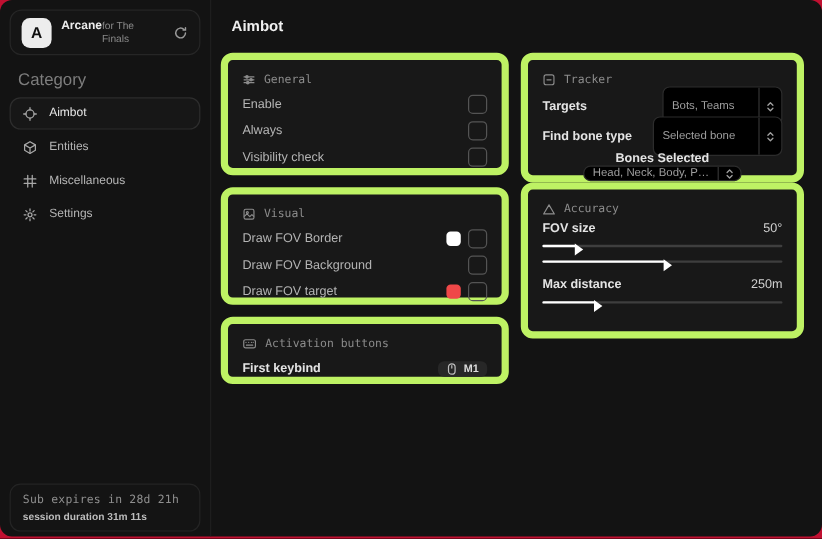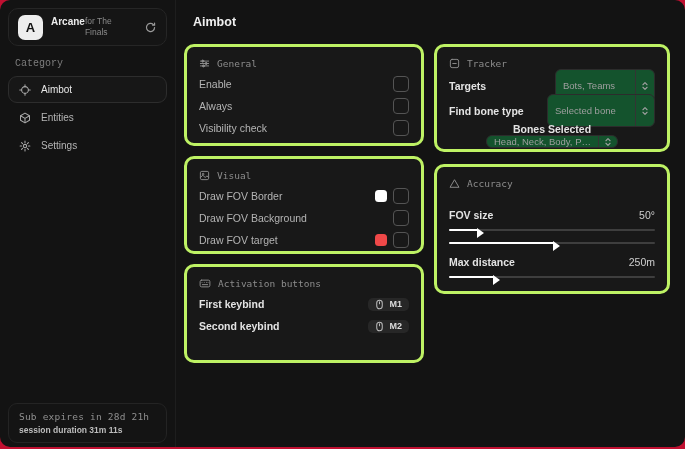--- a/index.html
+++ b/index.html
@@ -10,51 +10,51 @@
   
   .sidebar{position:absolute;left:0;top:0;bottom:0;width:176px;border-right:1px solid #1e1e1e;box-sizing:border-box;}
   .brand-card{margin:8px;height:38px;border:1px solid #262626;border-radius:10px;display:flex;align-items:center;
               padding:0 9px;gap:8px;background:#151515;box-sizing:border-box;}
   .avatar{width:25px;height:25px;border-radius:7px;background:#ededed;color:#111;display:flex;align-items:center;
           justify-content:center;font-weight:bold;font-size:13px;flex:0 0 auto;}
   .brand-text{display:flex;flex-direction:row;line-height:1.25;}
   .brand-name{font-size:10px;font-weight:bold;color:#ececec;}
   .brand-sub{font-size:8.5px;color:#8a8a8a;}
   .brand-refresh{margin-left:auto;color:#9a9a9a;display:flex;cursor:pointer;}
-  .category-label{margin:12px 0 7px 15px;font-size:10px;color:#7d7d7d;font-family:Liberation Mono, monospace;}
+  .category-label{margin:12px 0 7px 15px;font-size:14px;color:#7d7d7d;}
   .nav{display:flex;flex-direction:column;gap:1px;}
   .nav-item{height:27px;margin:0 8px;display:flex;align-items:center;gap:10px;padding:0 10px;border-radius:9px;
             color:#b5b5b5;font-size:10px;border:1px solid transparent;cursor:pointer;box-sizing:border-box;}
   .nav-item.active{border-color:#2d2d2d;background:#171717;color:#e8e8e8;}
   .nav-item .nicon{display:flex;color:#a8a8a8;}
   .footer-card{position:absolute;left:8px;right:8px;bottom:4px;border:1px solid #242424;border-radius:9px;
                padding:7px 10px;background:#141414;box-sizing:border-box;}
   .footer-line1{font-family:"DejaVu Sans Mono",monospace;font-size:9.5px;color:#8f8f8f;letter-spacing:.2px;}
   .footer-line2{font-size:8.5px;font-weight:bold;color:#bdbdbd;margin-top:3px;}
 
   
   .main{position:absolute;left:176px;top:0;right:0;bottom:0;}
   .page-title{position:absolute;left:17px;top:15px;font-size:12.5px;font-weight:bold;color:#f0f0f0;}
-  .card{position:absolute;background:#181818;border:3px solid #bef264;border-radius:10px;
+  .card{position:absolute;background:#181818;border:6px solid #bef264;border-radius:10px;
         padding:9px 12px;box-sizing:border-box;}
   .card-head{display:flex;align-items:center;gap:7px;color:#8c8c8c;
              font-family:"DejaVu Sans Mono",monospace;font-size:9.5px;margin:2px 0 4px;}
   .card-head .cicon{display:flex;color:#8c8c8c;}
   .row{display:flex;align-items:center;justify-content:space-between;height:22px;}
   .row-label{font-size:10.5px;color:#b4b4b4;}
   .row-label.strong{font-weight:bold;color:#e4e4e4;}
   .controls{display:flex;align-items:center;gap:6px;}
   .checkbox{width:14px;height:14px;border:1.5px solid #545454;border-radius:4px;background:transparent;cursor:pointer;}
   .swatch{width:12px;height:12px;border-radius:3.5px;cursor:pointer;}
 
   .key-badge{display:flex;align-items:center;gap:5px;background:#272727;border-radius:5px;padding:1px 7px;
              font-size:9px;font-weight:bold;color:#dcdcdc;cursor:pointer;margin-left:16px;}
   .key-badge .kicon{display:flex;color:#bdbdbd;}
 
-  .select{display:flex;align-items:center;background:#14532d;border-radius:6px;height:33px;cursor:pointer;
+  .select{display:flex;align-items:center;background:#000000;border-radius:6px;height:33px;cursor:pointer;
           border:1px solid #2c2c2c;box-sizing:border-box;overflow:hidden;}
   .select .sel-text{padding:0 7px;font-size:9.5px;color:#9f9f9f;white-space:nowrap;overflow:hidden;
                     text-overflow:ellipsis;flex:1;}
   .select .sel-div{width:1px;align-self:stretch;background:#343434;}
   .select .sel-icon{width:18px;display:flex;align-items:center;justify-content:center;color:#9f9f9f;flex:0 0 auto;}
 
   .acc-row{display:flex;align-items:center;justify-content:space-between;margin-top:9px;}
   .acc-value{font-size:10.5px;color:#cfcfcf;}
   .slider{position:relative;height:8px;margin-top:5px;cursor:pointer;}
   .slider .track{position:absolute;left:0;right:0;top:3px;height:2px;background:#3e3e3e;border-radius:2px;}
@@ -101,20 +101,28 @@
           <svg width="12" height="12" viewBox="0 0 16 16" fill="none" stroke="currentColor" stroke-width="1.4" stroke-linejoin="round">
             <path d="M8 1.5 14 5v6l-6 3.5L2 11V5z"></path>
                 <path d="M2 5l6 3.5L14 5M8 8.5V14.5"></path>
           </svg>
         </span>
         <span>Entities</span>
       </div>
       <div class="nav-item">
         <span class="nicon">
           <svg width="12" height="12" viewBox="0 0 16 16" fill="none" stroke="currentColor" stroke-width="1.4" stroke-linecap="round">
+            <path d="M5.5 1.5v13M10.5 1.5v13M1.5 5.5h13M1.5 10.5h13"></path>
+          </svg>
+        </span>
+        <span>Miscellaneous</span>
+      </div>
+      <div class="nav-item">
+        <span class="nicon">
+          <svg width="12" height="12" viewBox="0 0 16 16" fill="none" stroke="currentColor" stroke-width="1.4" stroke-linecap="round">
             <circle cx="8" cy="8" r="2.2"></circle>
             <path d="M8 1.5v2M8 12.5v2M1.5 8h2M12.5 8h2M3.4 3.4l1.4 1.4M11.2 11.2l1.4 1.4M12.6 3.4l-1.4 1.4M4.8 11.2l-1.4 1.4"></path>
           </svg>
         </span>
         <span>Settings</span>
       </div>
     </div>
 
     <div class="footer-card">
       <div class="footer-line1">Sub expires in 28d 21h</div>
@@ -177,52 +185,40 @@
       </div>
       <div class="row">
         <span class="row-label">Draw FOV target</span>
         <span class="controls">
           <span class="swatch" style="background: rgb(239, 72, 72);"></span>
           <span class="checkbox"></span>
         </span>
       </div>
     </div>
 
-    <div class="card" style="left:8px;top:264px;width:240px;height:99px;">
+    <div class="card" style="left:8px;top:264px;width:240px;height:56px;">
       <div class="card-head">
         <span class="cicon">
           <svg width="12" height="11" viewBox="0 0 16 14" fill="none" stroke="currentColor" stroke-width="1.3" stroke-linecap="round">
             <rect x="1.5" y="2.5" width="13" height="9" rx="2"></rect>
                 <path d="M4 5.5h.01M7 5.5h.01M10 5.5h.01M12 5.5h.01M4.5 8.5h7"></path>
           </svg>
         </span>
         <span>Activation buttons</span>
       </div>
       <div class="row">
         <span class="row-label strong">First keybind</span>
         <span class="key-badge">
           <span class="kicon">
             <svg width="9" height="11" viewBox="0 0 10 14" fill="none" stroke="currentColor" stroke-width="1.3" stroke-linecap="round">
               <rect x="1.5" y="1.5" width="7" height="11" rx="3.5"></rect>
                   <path d="M5 3.5v2.5"></path>
             </svg>
           </span>
           <span>M1</span>
-        </span>
-      </div>
-      <div class="row">
-        <span class="row-label strong">Second keybind</span>
-        <span class="key-badge">
-          <span class="kicon">
-            <svg width="9" height="11" viewBox="0 0 10 14" fill="none" stroke="currentColor" stroke-width="1.3" stroke-linecap="round">
-              <rect x="1.5" y="1.5" width="7" height="11" rx="3.5"></rect>
-                  <path d="M5 3.5v2.5"></path>
-            </svg>
-          </span>
-          <span>M2</span>
         </span>
       </div>
     </div>
 
     <div class="card" style="left:258px;top:44px;width:236px;height:108px;">
       <div class="card-head">
         <span class="cicon">
           <svg width="11" height="11" viewBox="0 0 16 16" fill="none" stroke="currentColor" stroke-width="1.4" stroke-linecap="round">
             <rect x="2" y="2" width="12" height="12" rx="2.5"></rect>
                 <path d="M5.5 8h5"></path>
@@ -261,30 +257,30 @@
           <span class="sel-div"></span>
           <span class="sel-icon">
             <svg width="8" height="10" viewBox="0 0 8 12" fill="none" stroke="currentColor" stroke-width="1.3" stroke-linecap="round" stroke-linejoin="round">
               <path d="M1.5 4.5 4 2l2.5 2.5M1.5 7.5 4 10l2.5-2.5"></path>
             </svg>
           </span>
         </span>
       </div>
     </div>
 
-    <div class="card" style="left:258px;top:164px;width:236px;height:130px;">
+    <div class="card" style="left:258px;top:152px;width:236px;height:130px;">
       <div class="card-head">
         <span class="cicon">
           <svg width="11" height="11" viewBox="0 0 16 16" fill="none" stroke="currentColor" stroke-width="1.4" stroke-linejoin="round">
             <path d="M8 2.5 14.5 13.5H1.5z"></path>
           </svg>
         </span>
         <span>Accuracy</span>
       </div>
-      <div class="acc-row" style="margin-top:20px;">
+      <div class="acc-row" style="margin-top:4px;">
         <span class="row-label strong">FOV size</span>
         <span class="acc-value">50°</span>
       </div>
       <div class="slider">
         <div class="track"></div>
         <div class="fill" style="width: 14%;">
               <div class="thumb"></div>
             </div>
       </div>
       <div class="slider">

